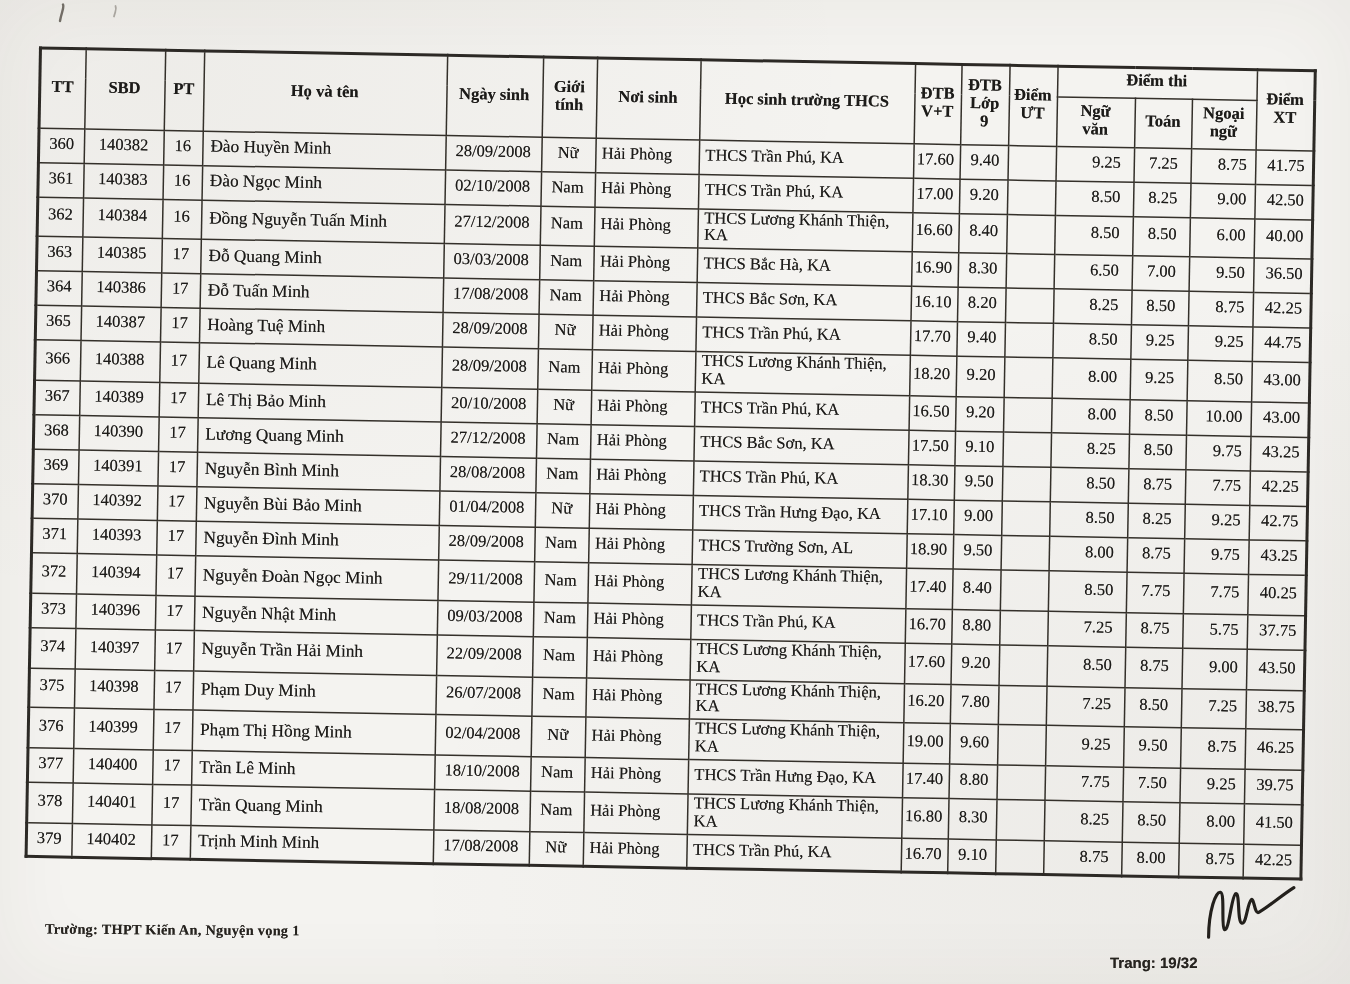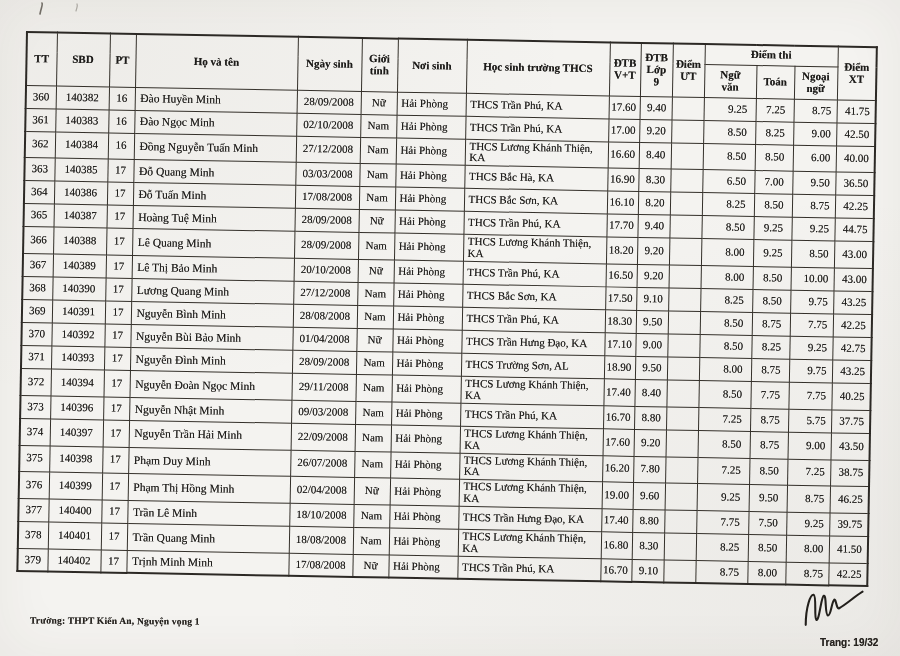--- a/index.html
+++ b/index.html
@@ -45,21 +45,21 @@
   td.cell-name { font-size:11.5px; padding-left:5px; }
   td.cell-school { white-space:pre-line; padding-left:4px; font-size:11px; }
 
   .footer-note {
     position:absolute; left:30px; top:616px;
     font-size:9.5px; font-weight:700; color:#26231f;
     letter-spacing:.2px; transform:rotate(.4deg);
     text-shadow:0 0 .3px rgba(25,22,18,.6);
   }
   .page-number {
-    position:absolute; left:820px; top:637px;
+    position:absolute; left:740px; top:637px;
     font-family:"Liberation Sans","DejaVu Sans",sans-serif;
     font-size:10px; font-weight:700; color:#26231f;
     text-shadow:0 0 .3px rgba(25,22,18,.6);
   }
   .signature { position:absolute; left:796px; top:586px; transform:rotate(-6deg); }
   .pen-mark  { position:absolute; left:36px; top:2px; opacity:.75; }
 </style>
 </head>
 <body>
 

